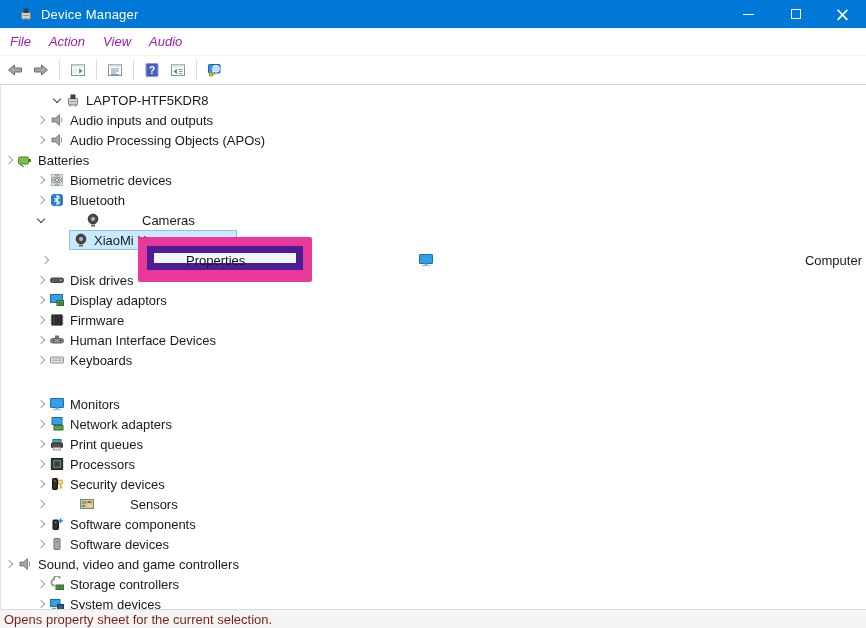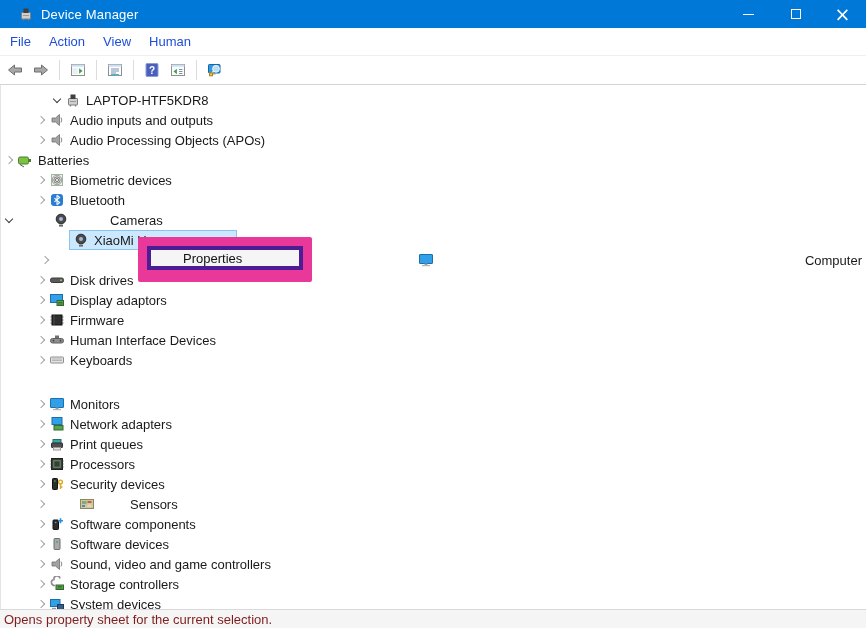--- a/index.html
+++ b/index.html
@@ -11,21 +11,21 @@
   .app-icon{width:16px;height:16px;margin-left:18px;margin-right:7px;display:flex;}
   .title{font-size:13px;letter-spacing:.2px;}
   .controls{margin-left:auto;display:flex;height:28px;}
   .ctrl{width:47px;height:28px;display:flex;align-items:center;justify-content:center;cursor:default;}
   .g-min{width:11px;height:1px;background:#fff;display:block;}
   .g-max{width:10px;height:10px;border:1px solid #fff;display:block;box-sizing:border-box;}
   .g-close{color:#fff;font-size:19px;line-height:1;font-family:"DejaVu Sans",sans-serif;}
 
   
   .menubar{height:27px;flex:0 0 27px;background:#fff;display:flex;align-items:stretch;padding-left:1px;}
-  .menu-item{padding:8px 9px;font-size:13px;color:#1d4ed8;display:flex;align-items:center;}
+  .menu-item{padding:8px 9px;font-size:13px;color:#a21caf;display:flex;align-items:center;font-style:italic;}
 
   
   .toolbar{height:30px;flex:0 0 30px;background:#fff;border-top:1px solid #efefef;border-bottom:1px solid #d4d4d4;display:flex;align-items:center;padding-left:2px;box-sizing:border-box;}
   .tb-btn{width:24px;height:24px;margin:0 1px;display:flex;align-items:center;justify-content:center;}
   .tb-btn span{display:flex;}
   .tb-sep{width:1px;height:20px;background:#dcdcdc;margin:0 5px;}
 
   
   .tree{flex:1 1 auto;background:#fff;padding-top:5px;overflow:hidden;border-left:1px solid #e4e4e4;box-sizing:border-box;}
   .row{height:20px;display:flex;align-items:center;font-size:13px;color:#191919;white-space:nowrap;}
@@ -35,21 +35,21 @@
   .spacer{flex:0 0 12px;width:12px;}
   .t-icon{width:16px;height:16px;margin-right:5px;display:flex;flex:0 0 16px;}
   .t-label{padding-right:4px;}
   .sel-box{display:flex;align-items:center;height:20px;width:168px;box-sizing:border-box;background:#cce8ff;border:1px solid #88c4f0;padding-left:3px;}
 
   
   .statusbar{height:19px;flex:0 0 19px;background:#f5f5f5;border-top:1px solid #d9d9d9;display:flex;align-items:center;padding-left:4px;font-size:13px;color:#7f1d1d;box-sizing:border-box;}
 
   
   .annotation{position:absolute;left:138px;top:237px;width:174px;height:45px;background:#e8399a;border-radius:2px;z-index:10;}
-  .ctxmenu{position:absolute;left:9px;top:9px;width:156px;height:24px;background:#f5f5f5;border:4px solid #4c1d95;box-sizing:border-box;display:flex;align-items:center;}
+  .ctxmenu{position:absolute;left:9px;top:9px;width:156px;height:24px;background:#f5f5f5;border:7px solid #4c1d95;box-sizing:border-box;display:flex;align-items:flex-start;}
   .ctxitem{padding-left:32px;font-size:13px;color:#111;width:100%;}
 </style>
 </head>
 <body>
 
 <div class="window">
   <div class="titlebar" style="background: rgb(0, 120, 215);">
     <span class="app-icon" id="appicon">
         <svg width="16" height="16" viewBox="0 0 16 16">
           <rect x="3.5" y="6.5" width="9" height="6.5" rx="0.5" fill="#cfcfcf" stroke="#7f7f7f"></rect>
@@ -68,21 +68,21 @@
         </div>
         <div class="ctrl">
           <span class="g-close">×</span>
         </div>
       </div>
   </div>
   <div class="menubar" id="menubar">
       <div class="menu-item">File</div>
       <div class="menu-item">Action</div>
       <div class="menu-item">View</div>
-      <div class="menu-item">Human</div>
+      <div class="menu-item">Audio</div>
     </div>
   <div class="toolbar" id="toolbar">
       <div class="tb-btn">
         <span>
           <svg width="16" height="16" viewBox="0 0 16 16">
             <path d="M1.5 8 L7.5 3 v3 h7 v4 h-7 v3 Z" fill="#a8a8a8" stroke="#6f6f6f"></path>
           </svg>
         </span>
       </div>
       <div class="tb-btn">
@@ -217,21 +217,21 @@
           <i></i>
         </span>
         <span class="t-icon">
           <svg width="16" height="16" viewBox="0 0 16 16">
             <rect x="2" y="2" width="12" height="12" rx="3" fill="#2b7cd3"></rect>
             <path d="M8 3.2 V12.8 M8 3.2 L10.6 5.4 L5.4 9.8 M8 12.8 L10.6 10.6 L5.4 6.2" fill="none" stroke="#fff" stroke-width="1.1"></path>
           </svg>
         </span>
         <span class="t-label">Bluetooth</span>
       </div>
-      <div class="row" style=" gap: 36px;">
+      <div class="row" style="padding-left: 32px; gap: 36px;">
         <span class="chev down">
           <i></i>
         </span>
         <span class="t-icon">
           <svg width="16" height="16" viewBox="0 0 16 16">
             <circle cx="8" cy="7" r="4.8" fill="#4a4a4a" stroke="#2a2a2a"></circle>
             <circle cx="8" cy="7" r="2" fill="#9fb9d9"></circle>
             <path d="M6 13.6 h4" stroke="#6a6a6a" stroke-width="2"></path>
           </svg>
         </span>
@@ -426,21 +426,21 @@
           <i></i>
         </span>
         <span class="t-icon">
           <svg width="16" height="16" viewBox="0 0 16 16">
             <rect x="5" y="2.5" width="6" height="11" rx="0.8" fill="#a9a9a9" stroke="#6f6f6f"></rect>
             <circle cx="8" cy="6" r="1" fill="#3aa6a0"></circle>
           </svg>
         </span>
         <span class="t-label">Software devices</span>
       </div>
-      <div class="row" style="padding-left: 32px;">
+      <div class="row" style="">
         <span class="chev">
           <i></i>
         </span>
         <span class="t-icon">
           <svg width="16" height="16" viewBox="0 0 16 16">
             <path d="M3 6 L6.5 6 L10.5 2.5 L10.5 13.5 L6.5 10 L3 10 Z" fill="#a3a3a3" stroke="#6f6f6f" stroke-width="0.8"></path>
             <path d="M12 5.5 Q13.6 8 12 10.5" fill="none" stroke="#8a8a8a"></path>
           </svg>
         </span>
         <span class="t-label">Sound, video and game controllers</span>

